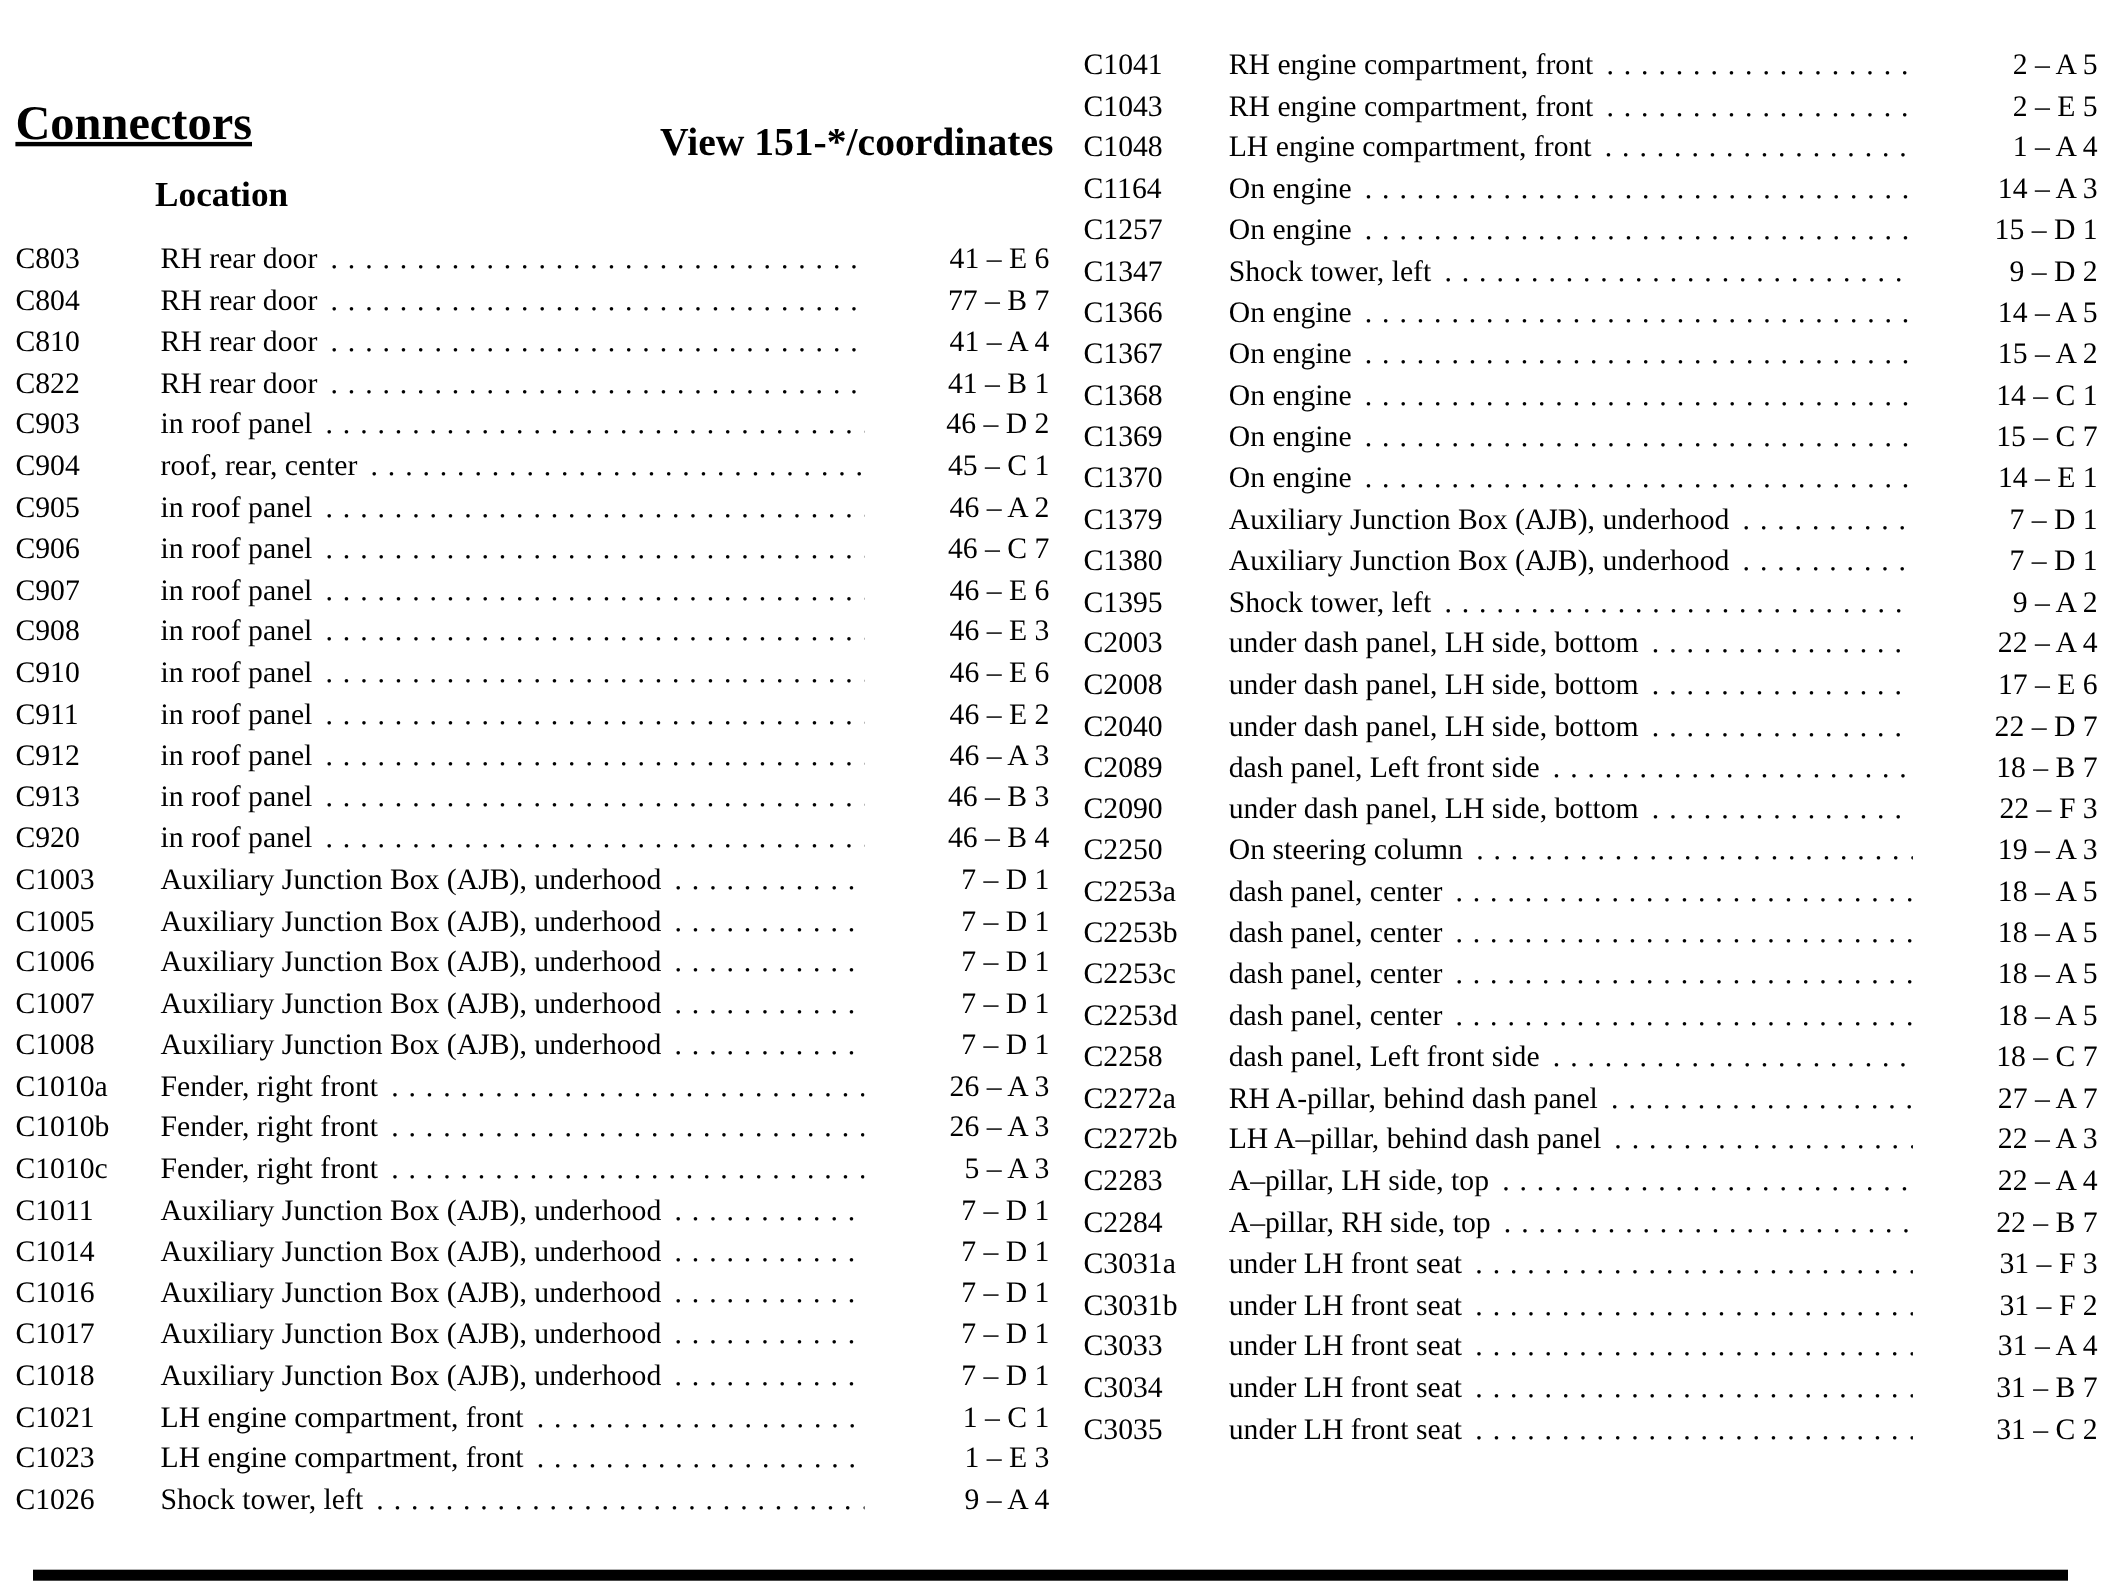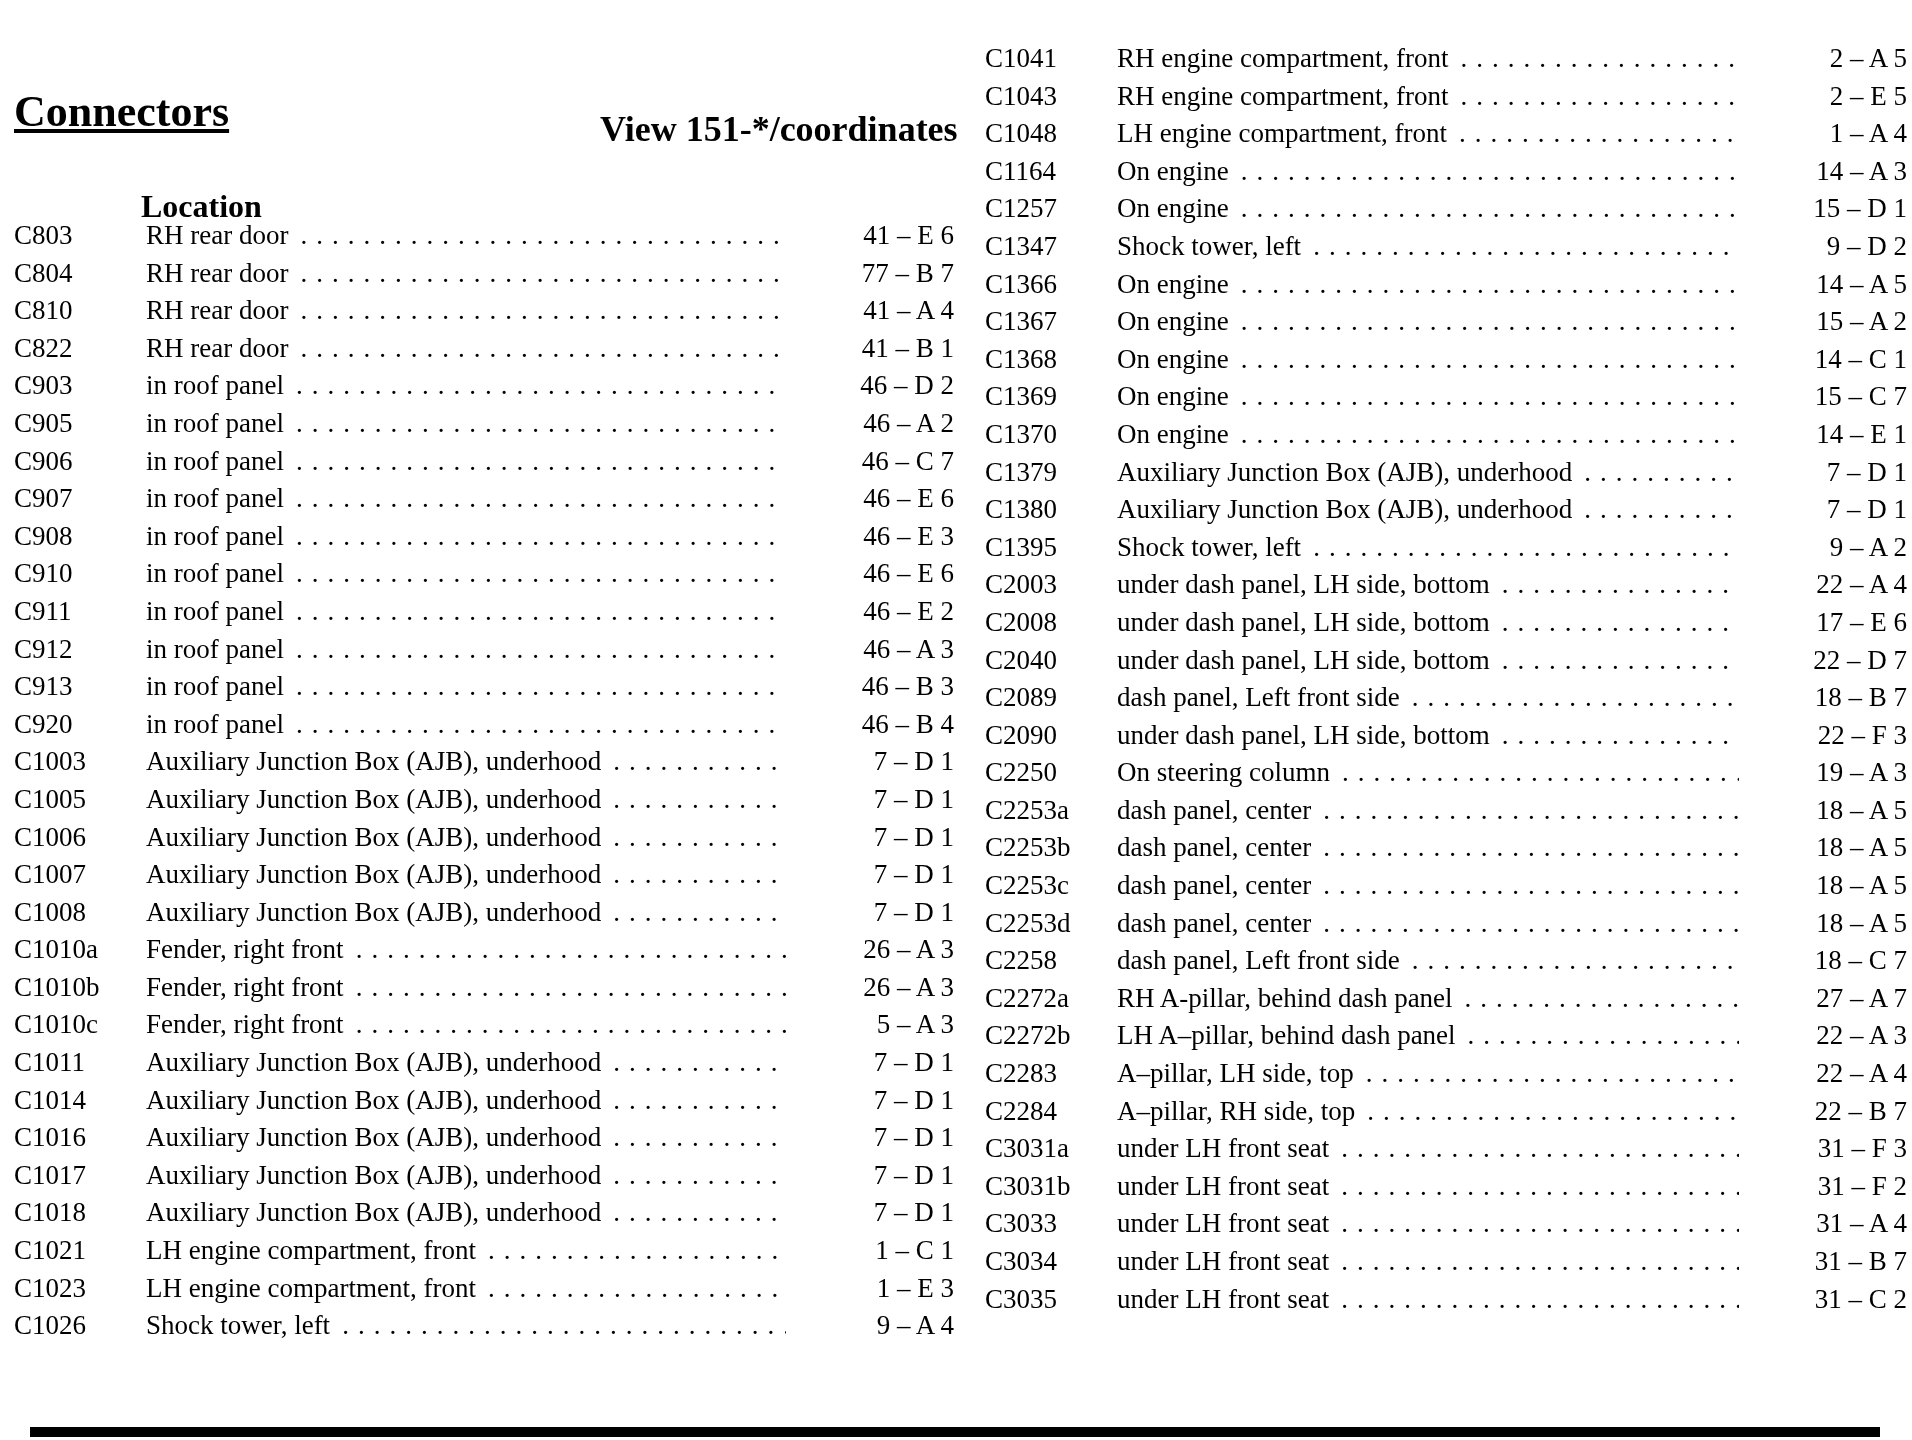--- a/index.html
+++ b/index.html
@@ -16,21 +16,21 @@
     font-family: "Liberation Serif", "DejaVu Serif", serif;
     overflow: hidden;
   }
   .hdr {
     position: absolute;
     font-weight: bold;
     white-space: nowrap;
   }
   #connectors-title { left: 14px;  top: 86px;  font-size: 44px; text-decoration: underline; }
   #view-header      { left: 600px; top: 108px; font-size: 36px; }
-  #location-header  { left: 141px; top: 158px; font-size: 32px; margin-top: 30px; }
+  #location-header  { left: 141px; top: 158px; font-size: 32px; }
 
   .col {
     position: absolute;
   }
   #col-left  { left: 14px;  top: 217px; width: 940px; }
   #col-right { left: 985px; top: 40px;  width: 922px; }
 
   .row {
     display: flex;
     align-items: baseline;
@@ -111,20 +111,26 @@
     <span class="coord">41 – B 1</span>
   </div>
 
   <div class="row">
     <span class="code">C903</span>
     <span class="loc">in roof panel</span>
     <span class="dots"></span>
     <span class="coord">46 – D 2</span>
   </div>
 
+  <div class="row">
+    <span class="code">C904</span>
+    <span class="loc">roof, rear, center</span>
+    <span class="dots"></span>
+    <span class="coord">45 – C 1</span>
+  </div>
 
   <div class="row">
     <span class="code">C905</span>
     <span class="loc">in roof panel</span>
     <span class="dots"></span>
     <span class="coord">46 – A 2</span>
   </div>
 
   <div class="row">
     <span class="code">C906</span>

